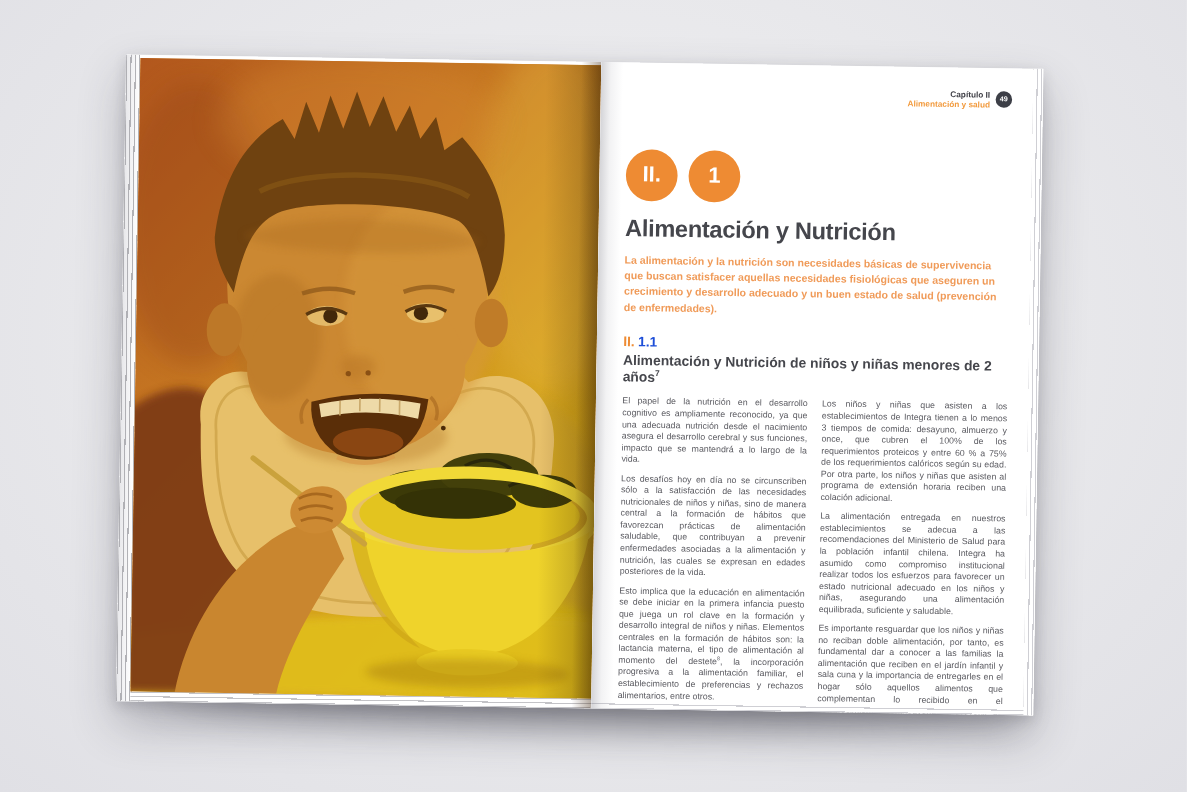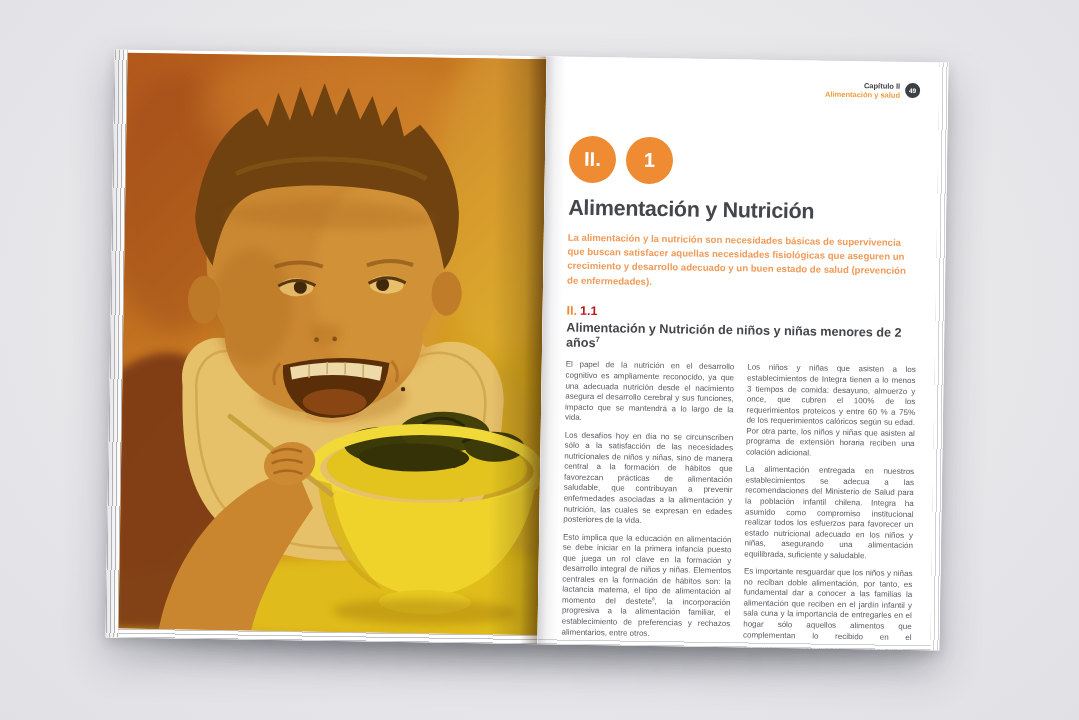--- a/index.html
+++ b/index.html
@@ -75,21 +75,21 @@
   h1{
     margin-top:14px; font-size:21.5px; line-height:1.1; font-weight:bold;
     color:#45464c; letter-spacing:-0.3px;
   }
   .intro{
     margin-top:10px; font-size:9.6px; line-height:1.5; color:#f09b59; font-weight:bold;
     max-width:356px;
   }
   .section-label{ margin-top:16px; font-size:12.5px; font-weight:bold; }
   .section-label .roman{ color:#ee8b33; }
-  .section-label .num{ color:#b91c1c; margin-left:3px; }
+  .section-label .num{ color:#1d4ed8; margin-left:3px; }
   h2{ margin-top:3px; font-size:12.6px; line-height:1.2; font-weight:bold; color:#45464c; }
   h2 sup, .bodytext sup{ font-size:60%; vertical-align:super; line-height:0; }
 
   .cols{ display:flex; gap:13px; margin-top:9px; }
   .col{ flex:1; }
   .bodytext p{
     font-size:8px; line-height:1.32; color:#5a5a60; text-align:justify;
     margin-bottom:7px;
   }
 </style>

